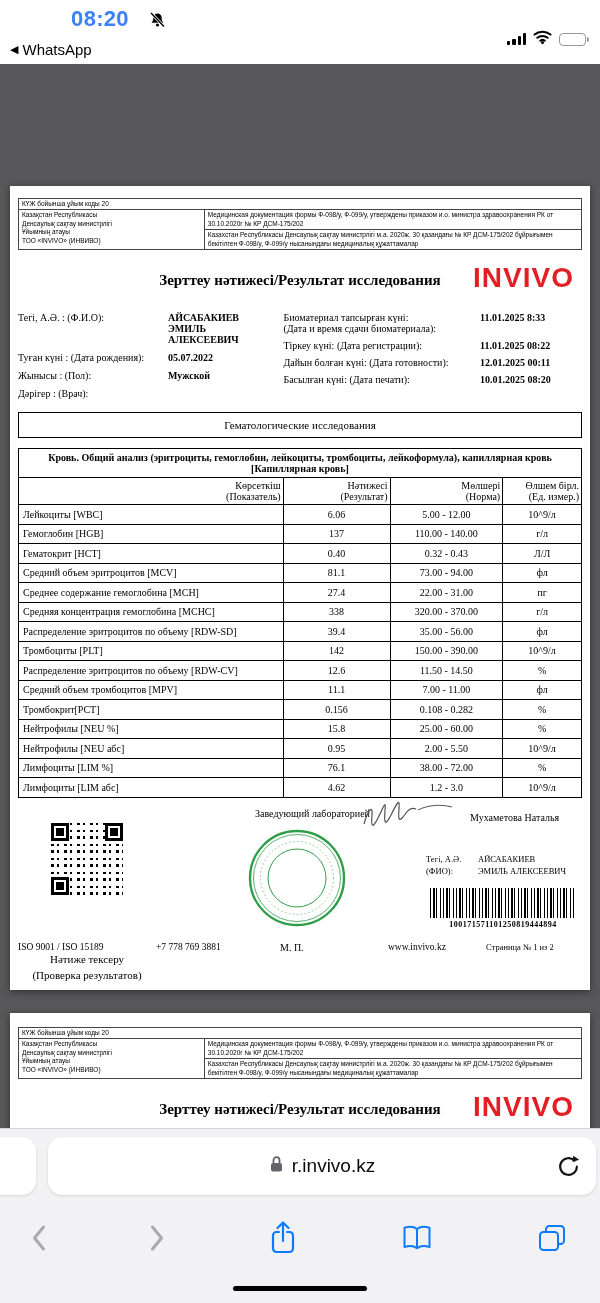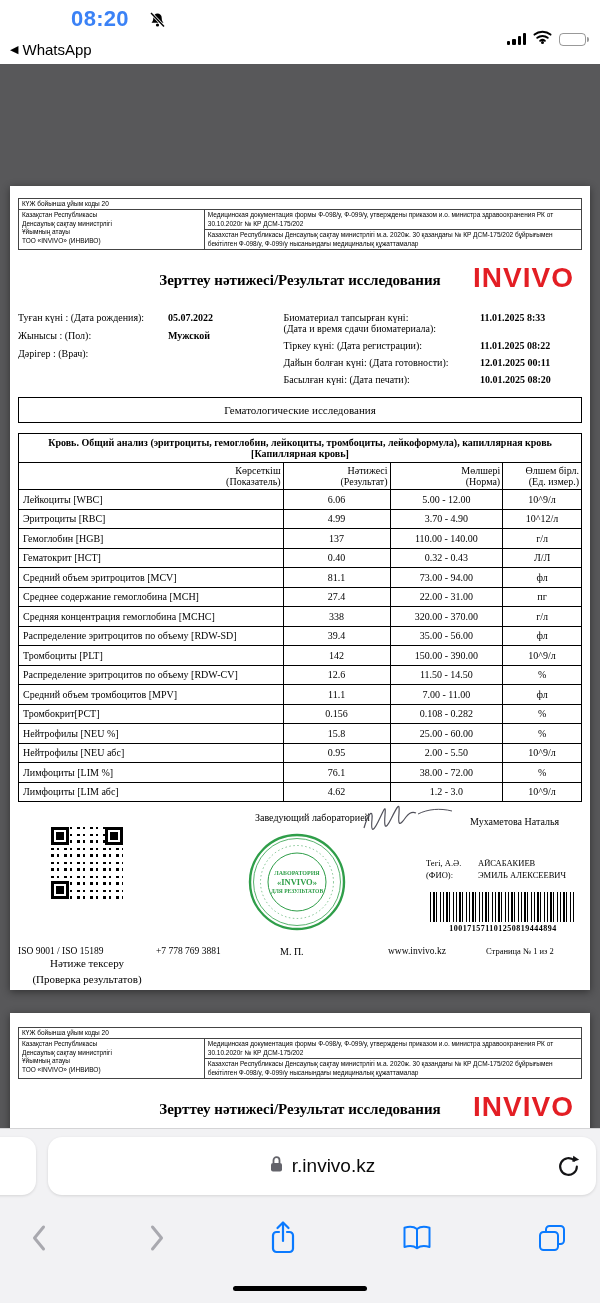--- a/index.html
+++ b/index.html
@@ -180,20 +180,24 @@
     </table>
 
   <div class="title-row">
     <div class="doc-title">Зерттеу нәтижесі/Результат исследования</div>
     <div class="brand">INVIVO</div>
   </div>
 
   <div class="patient">
     <div class="p-left">
       <div class="p-row">
+        <span>Тегі, А.Ә. : (Ф.И.О):</span>
+        <span class="p-val">АЙСАБАКИЕВ ЭМИЛЬ АЛЕКСЕЕВИЧ</span>
+      </div>
+      <div class="p-row">
         <span>Туған күні : (Дата рождения):</span>
         <span class="p-val">05.07.2022</span>
       </div>
       <div class="p-row">
         <span>Жынысы : (Пол):</span>
         <span class="p-val">Мужской</span>
       </div>
       <div class="p-row">
         <span>Дәрігер : (Врач):</span>
         <span class="p-val"></span>
@@ -250,26 +254,20 @@
     </thead>
     <tbody>
 
         <tr>
           <td class="c-name">Лейкоциты [WBC]</td>
           <td class="c-val">6.06</td>
           <td class="c-val">5.00 - 12.00</td>
           <td class="c-val">10^9/л</td>
         </tr>
 
-        <tr>
-          <td class="c-name">Эритроциты [RBC]</td>
-          <td class="c-val">4.99</td>
-          <td class="c-val">3.70 - 4.90</td>
-          <td class="c-val">10^12/л</td>
-        </tr>
 
         <tr>
           <td class="c-name">Гемоглобин [HGB]</td>
           <td class="c-val">137</td>
           <td class="c-val">110.00 - 140.00</td>
           <td class="c-val">г/л</td>
         </tr>
 
         <tr>
           <td class="c-name">Гематокрит [HCT]</td>
@@ -382,25 +380,20 @@
 (Проверка результатов)</div>
     <div class="iso">ISO 9001 / ISO 15189</div>
     <div class="phone">+7 778 769 3881</div>
 
     <svg class="stamp" viewBox="0 0 100 100">
       <circle cx="50" cy="50" r="47" fill="none" stroke="#2f9e49" stroke-width="2.4"></circle>
       <circle cx="50" cy="50" r="43.5" fill="none" stroke="#2f9e49" stroke-width="0.8"></circle>
       <circle cx="50" cy="50" r="29" fill="none" stroke="#2f9e49" stroke-width="1"></circle>
       <circle cx="50" cy="50" r="36.5" fill="none" stroke="#2f9e49" stroke-width="0.6" stroke-dasharray="1.5 2.5"></circle>
     </svg>
-    <div class="stamp-text">
-      <span class="st1">ЛАБОРАТОРИЯ</span>
-      <span class="st2">«INVIVO»</span>
-      <span class="st3">ДЛЯ РЕЗУЛЬТАТОВ</span>
-    </div>
     <div class="mp">М. П.</div>
 
     <div class="fio-block">
       <span class="fio-cell">Тегі, А.Ә.
 (ФИО):</span>
       <span class="fio-cell">АЙСАБАКИЕВ
 ЭМИЛЬ АЛЕКСЕЕВИЧ</span>
     </div>
     <div class="barcode"></div>
     <div class="barcode-num">100171571101250819444894</div>

